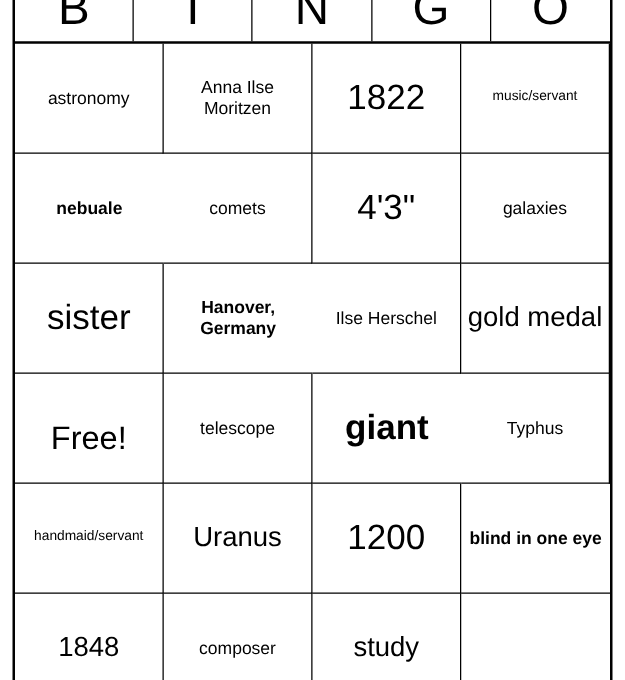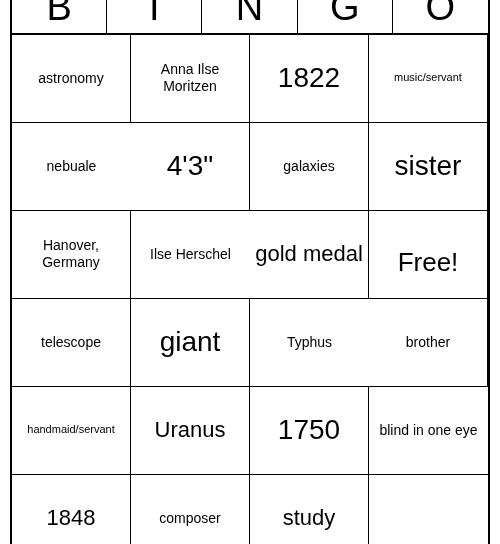--- a/index.html
+++ b/index.html
@@ -43,20 +43,21 @@
       display: flex;
       align-items: center;
       justify-content: center;
       text-align: center;
       padding: 4px;
       min-height: 88px;
       word-break: break-word;
     }
     .bingo-cell:nth-child(5n) {
       border-right: none;
+      font-weight: bold;
     }
     .bingo-cell:nth-child(n+21) {
       border-bottom: none;
     }
     .cell-text {
       font-size: 14px;
       line-height: 1.2;
     }
     .cell-text.large {
       font-size: 22px;
@@ -93,20 +94,23 @@
       <div class="bingo-cell">
         <span class="cell-text xlarge">1822</span>
       </div>
       <div class="bingo-cell">
         <span class="cell-text small">music/servant</span>
       </div>
       <div class="bingo-cell">
         <span class="cell-text ">nebuale</span>
       </div>
       <div class="bingo-cell">
+        <span class="cell-text ">comets</span>
+      </div>
+      <div class="bingo-cell">
         <span class="cell-text xlarge">4'3"</span>
       </div>
       <div class="bingo-cell">
         <span class="cell-text ">galaxies</span>
       </div>
       <div class="bingo-cell">
         <span class="cell-text xlarge">sister</span>
       </div>
       <div class="bingo-cell">
         <span class="cell-text ">Hanover, Germany</span>
@@ -123,30 +127,27 @@
       <div class="bingo-cell">
         <span class="cell-text ">telescope</span>
       </div>
       <div class="bingo-cell">
         <span class="cell-text xlarge">giant</span>
       </div>
       <div class="bingo-cell">
         <span class="cell-text ">Typhus</span>
       </div>
       <div class="bingo-cell">
-        <span class="cell-text ">brother</span>
-      </div>
-      <div class="bingo-cell">
         <span class="cell-text small">handmaid/servant</span>
       </div>
       <div class="bingo-cell">
         <span class="cell-text large">Uranus</span>
       </div>
       <div class="bingo-cell">
-        <span class="cell-text xlarge">1750</span>
+        <span class="cell-text xlarge">1200</span>
       </div>
       <div class="bingo-cell">
         <span class="cell-text ">blind in one eye</span>
       </div>
       <div class="bingo-cell">
         <span class="cell-text large">1848</span>
       </div>
       <div class="bingo-cell">
         <span class="cell-text ">composer</span>
       </div>

